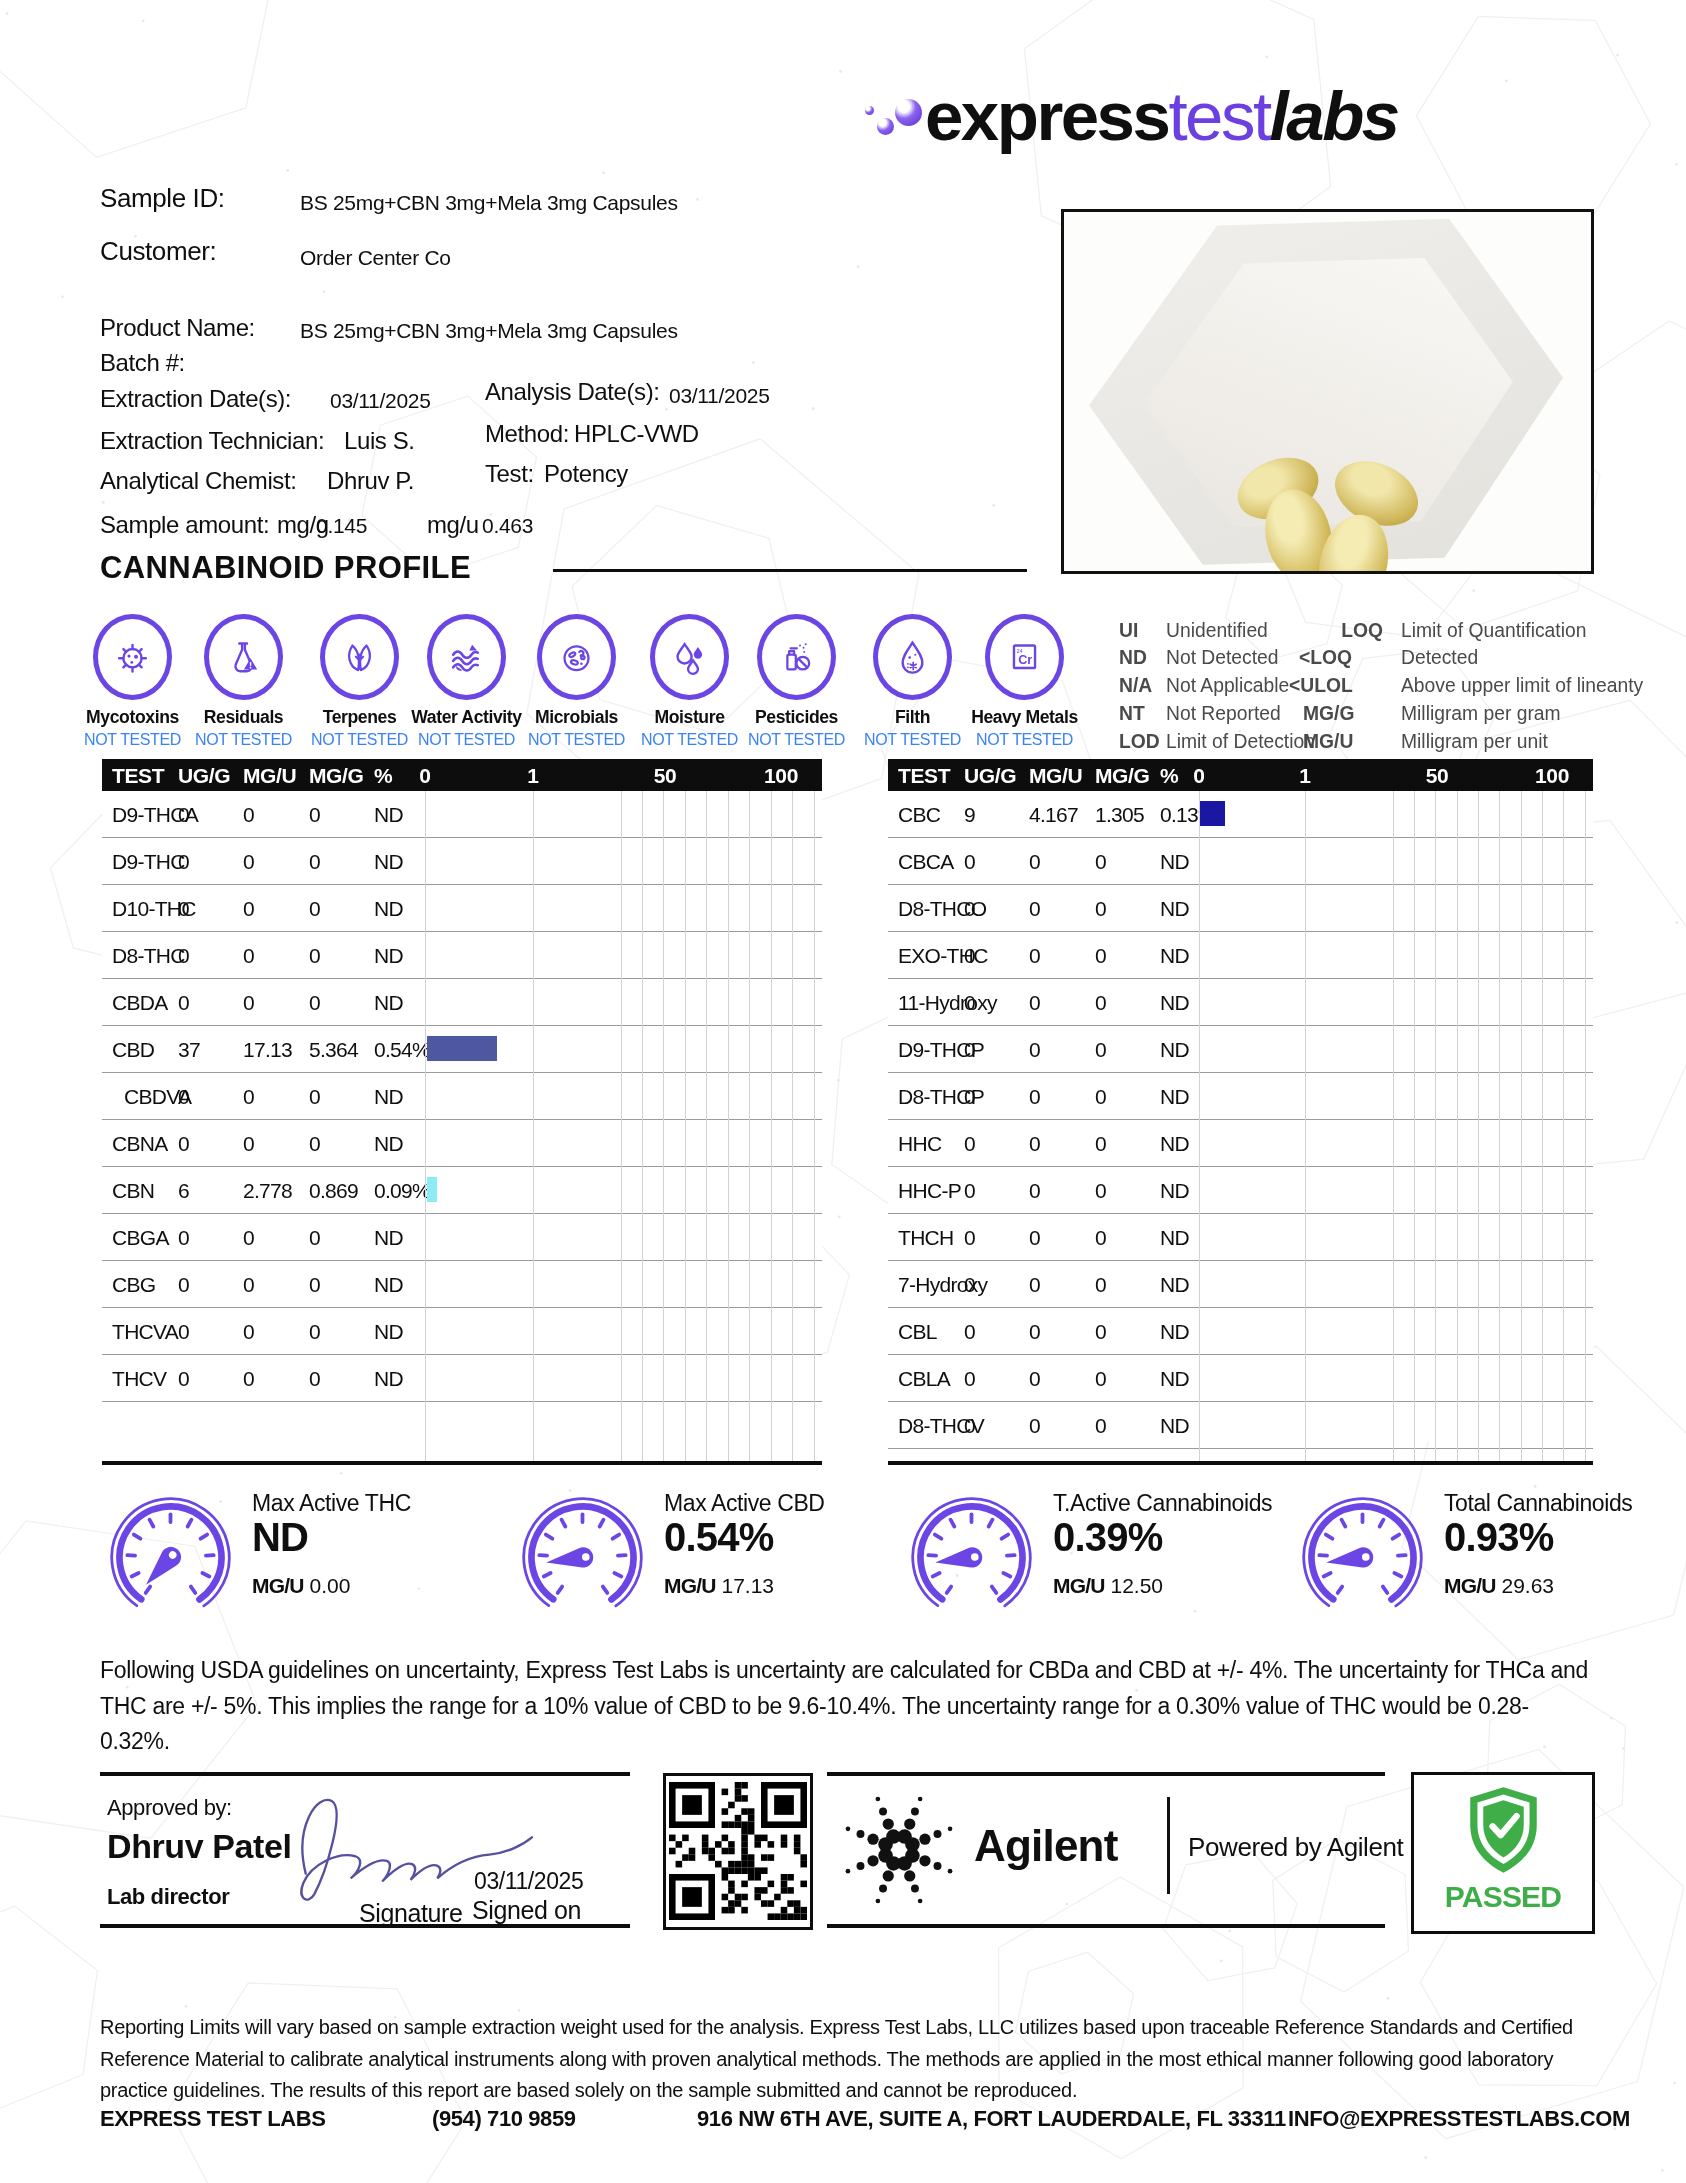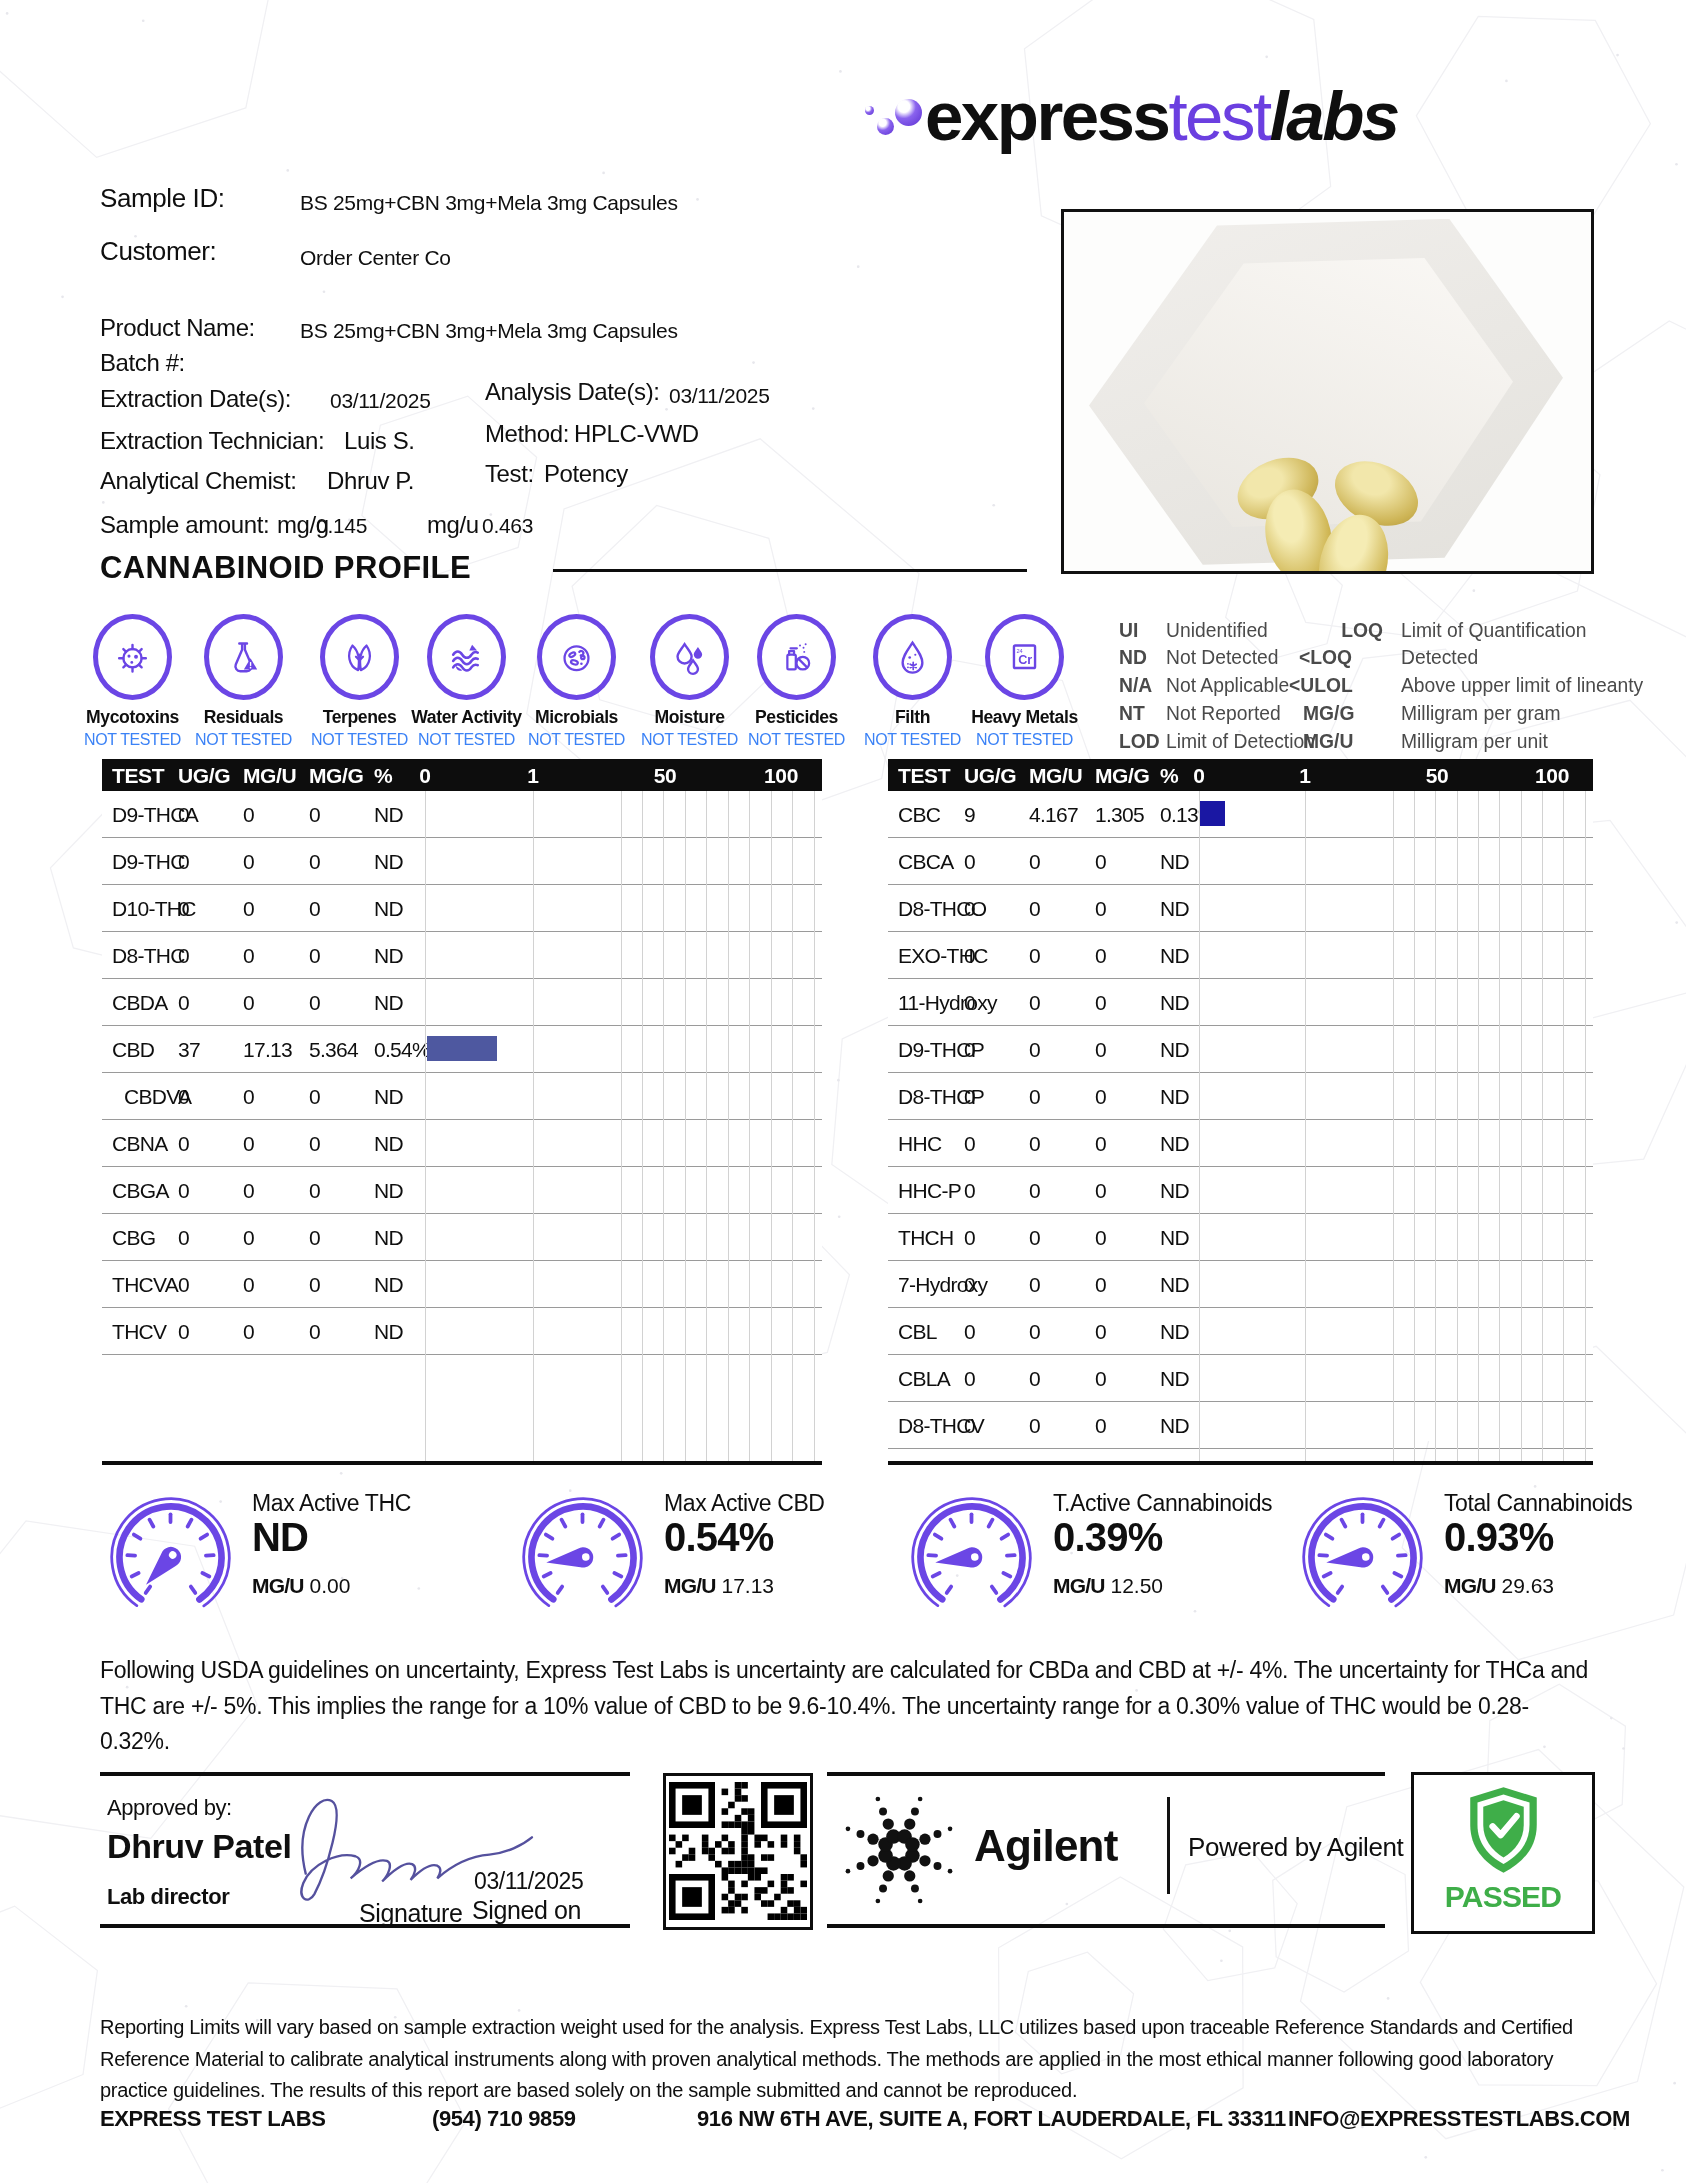--- a/index.html
+++ b/index.html
@@ -464,20 +464,28 @@
           <span class="cell" style="left: 272px;">ND</span>
         </div>
         <div class="trow">
           <span class="cell" style="left: 10px;">CBNA</span>
           <span class="cell" style="left: 76px;">0</span>
           <span class="cell" style="left: 141px;">0</span>
           <span class="cell" style="left: 207px;">0</span>
           <span class="cell" style="left: 272px;">ND</span>
         </div>
         <div class="trow">
+          <span class="cell" style="left: 10px;">CBN</span>
+          <span class="cell" style="left: 76px;">6</span>
+          <span class="cell" style="left: 141px;">2.778</span>
+          <span class="cell" style="left: 207px;">0.869</span>
+          <span class="cell" style="left: 272px;">0.09%</span>
+          <div class="bar" style="left: 325px; width: 9.8px; background: rgb(141, 235, 245);"></div>
+        </div>
+        <div class="trow">
           <span class="cell" style="left: 10px;">CBGA</span>
           <span class="cell" style="left: 76px;">0</span>
           <span class="cell" style="left: 141px;">0</span>
           <span class="cell" style="left: 207px;">0</span>
           <span class="cell" style="left: 272px;">ND</span>
         </div>
         <div class="trow">
           <span class="cell" style="left: 10px;">CBG</span>
           <span class="cell" style="left: 76px;">0</span>
           <span class="cell" style="left: 141px;">0</span>

